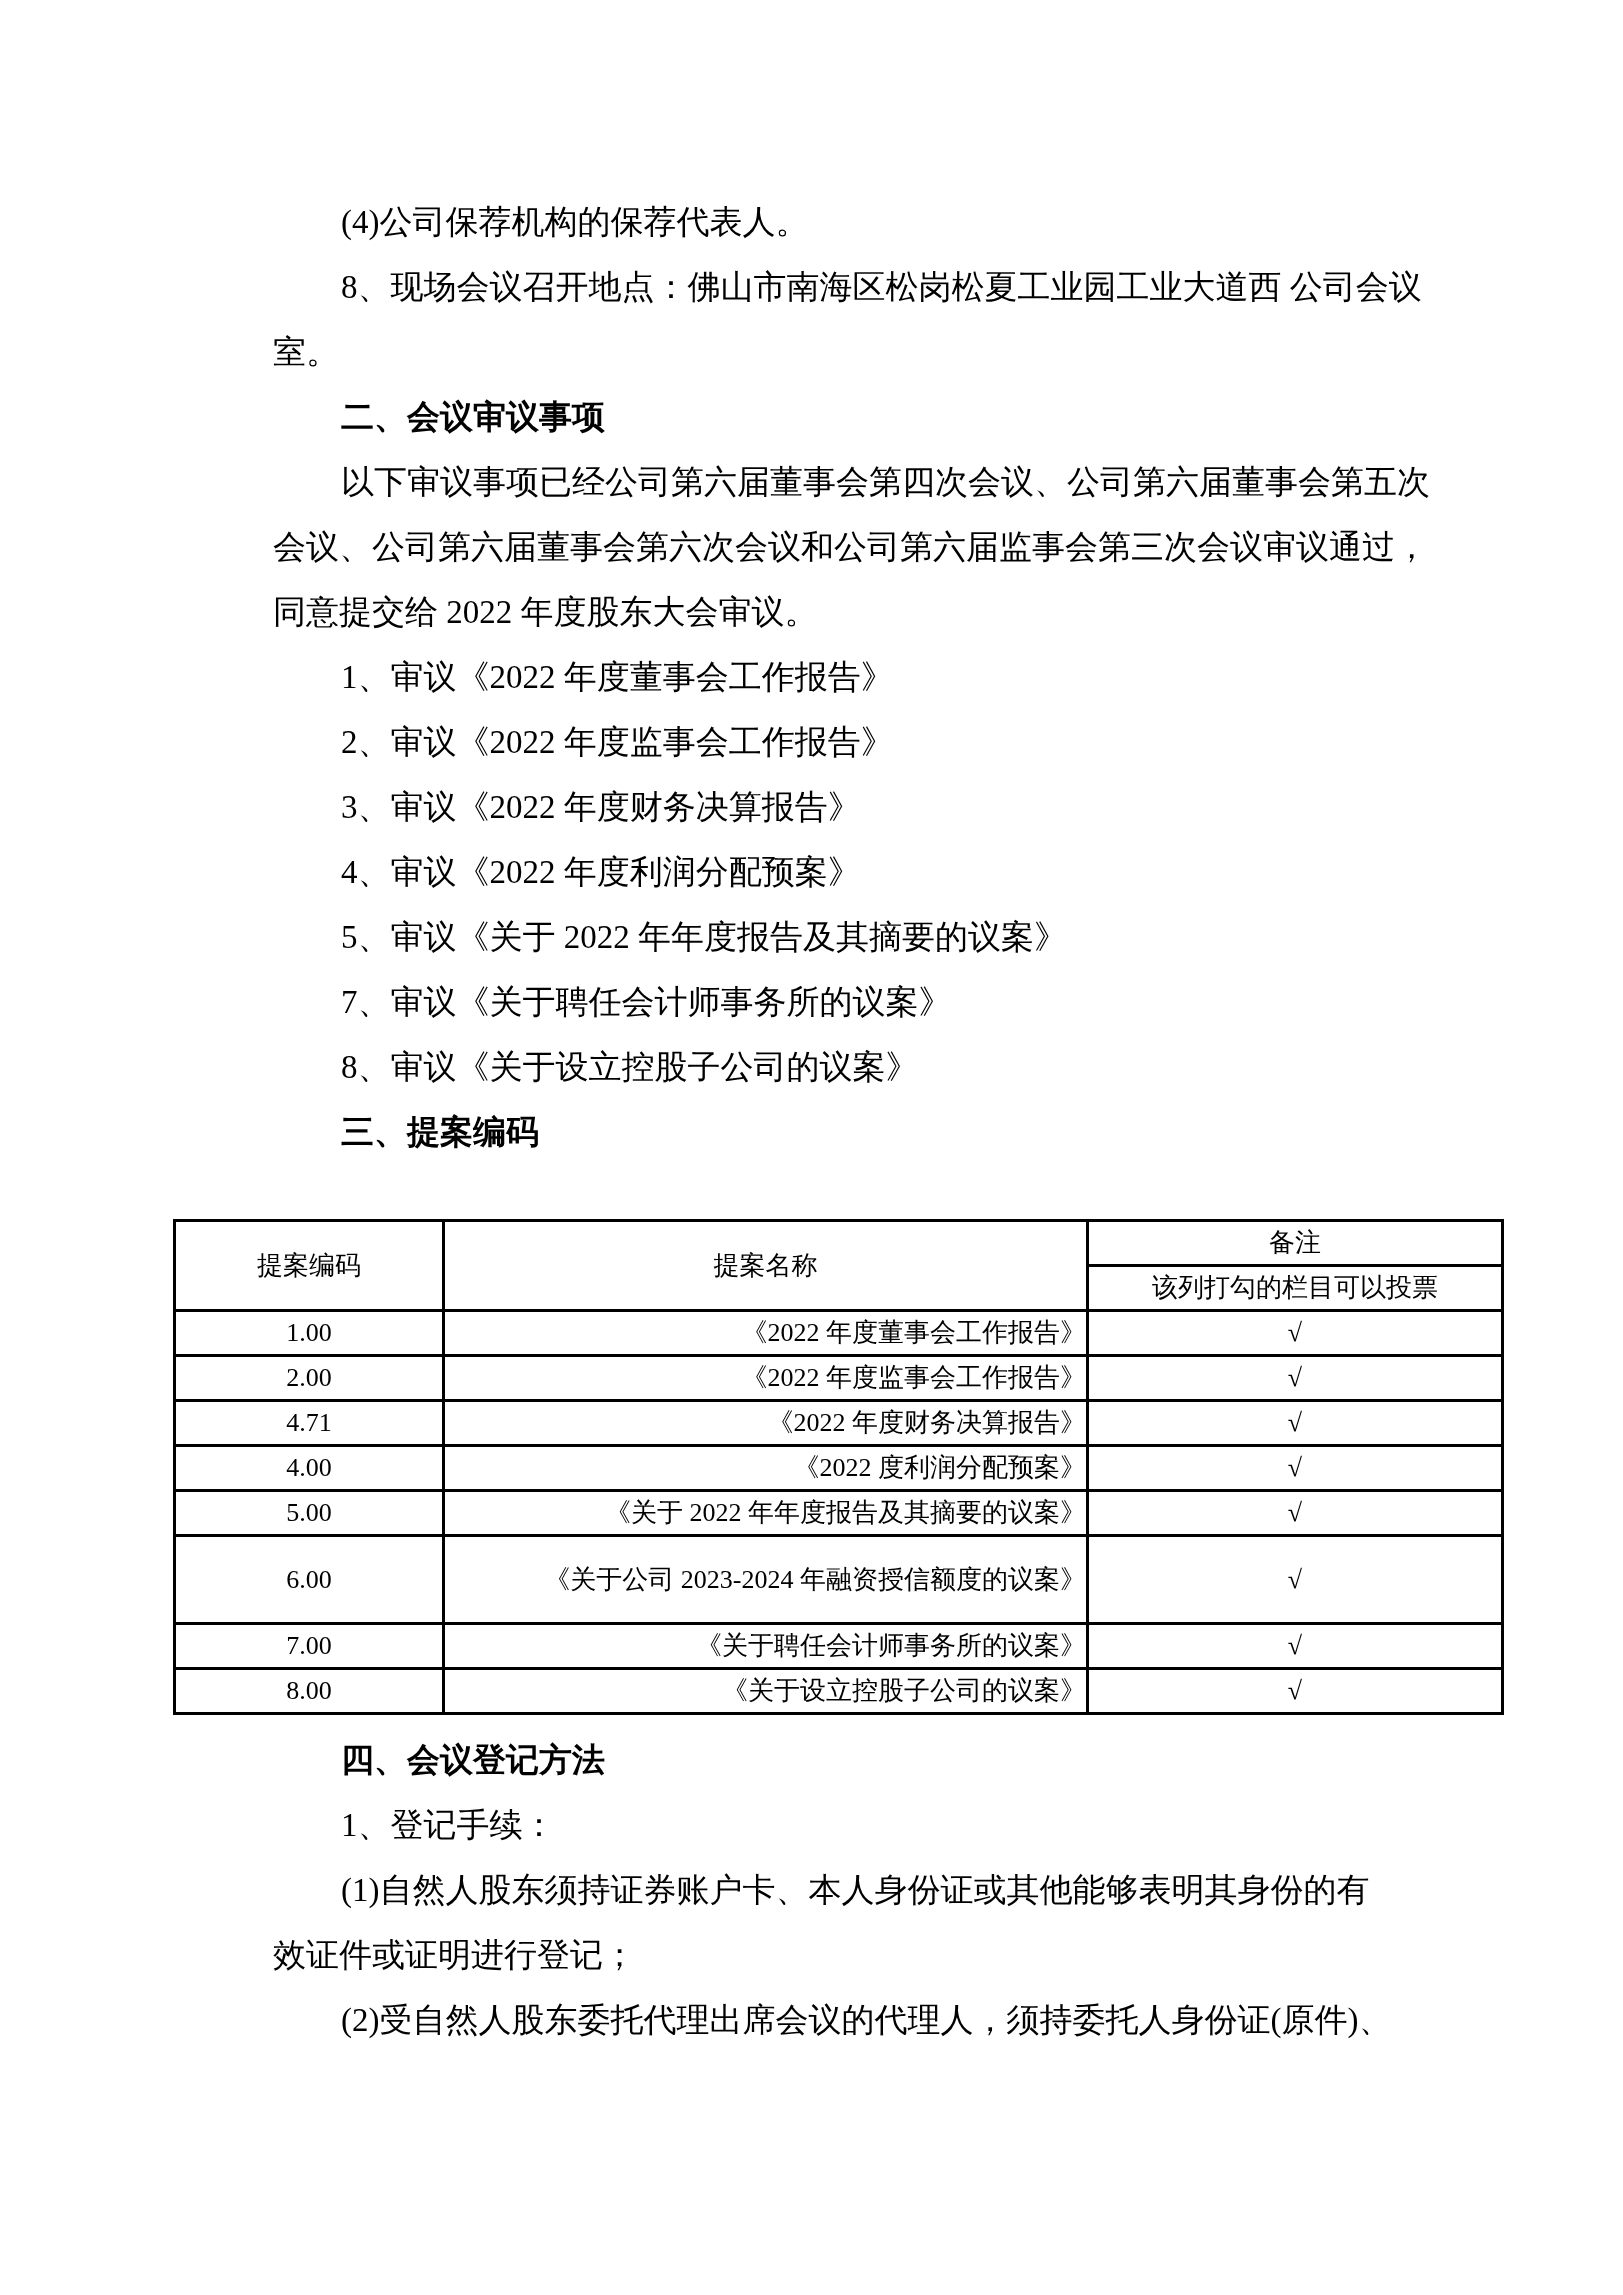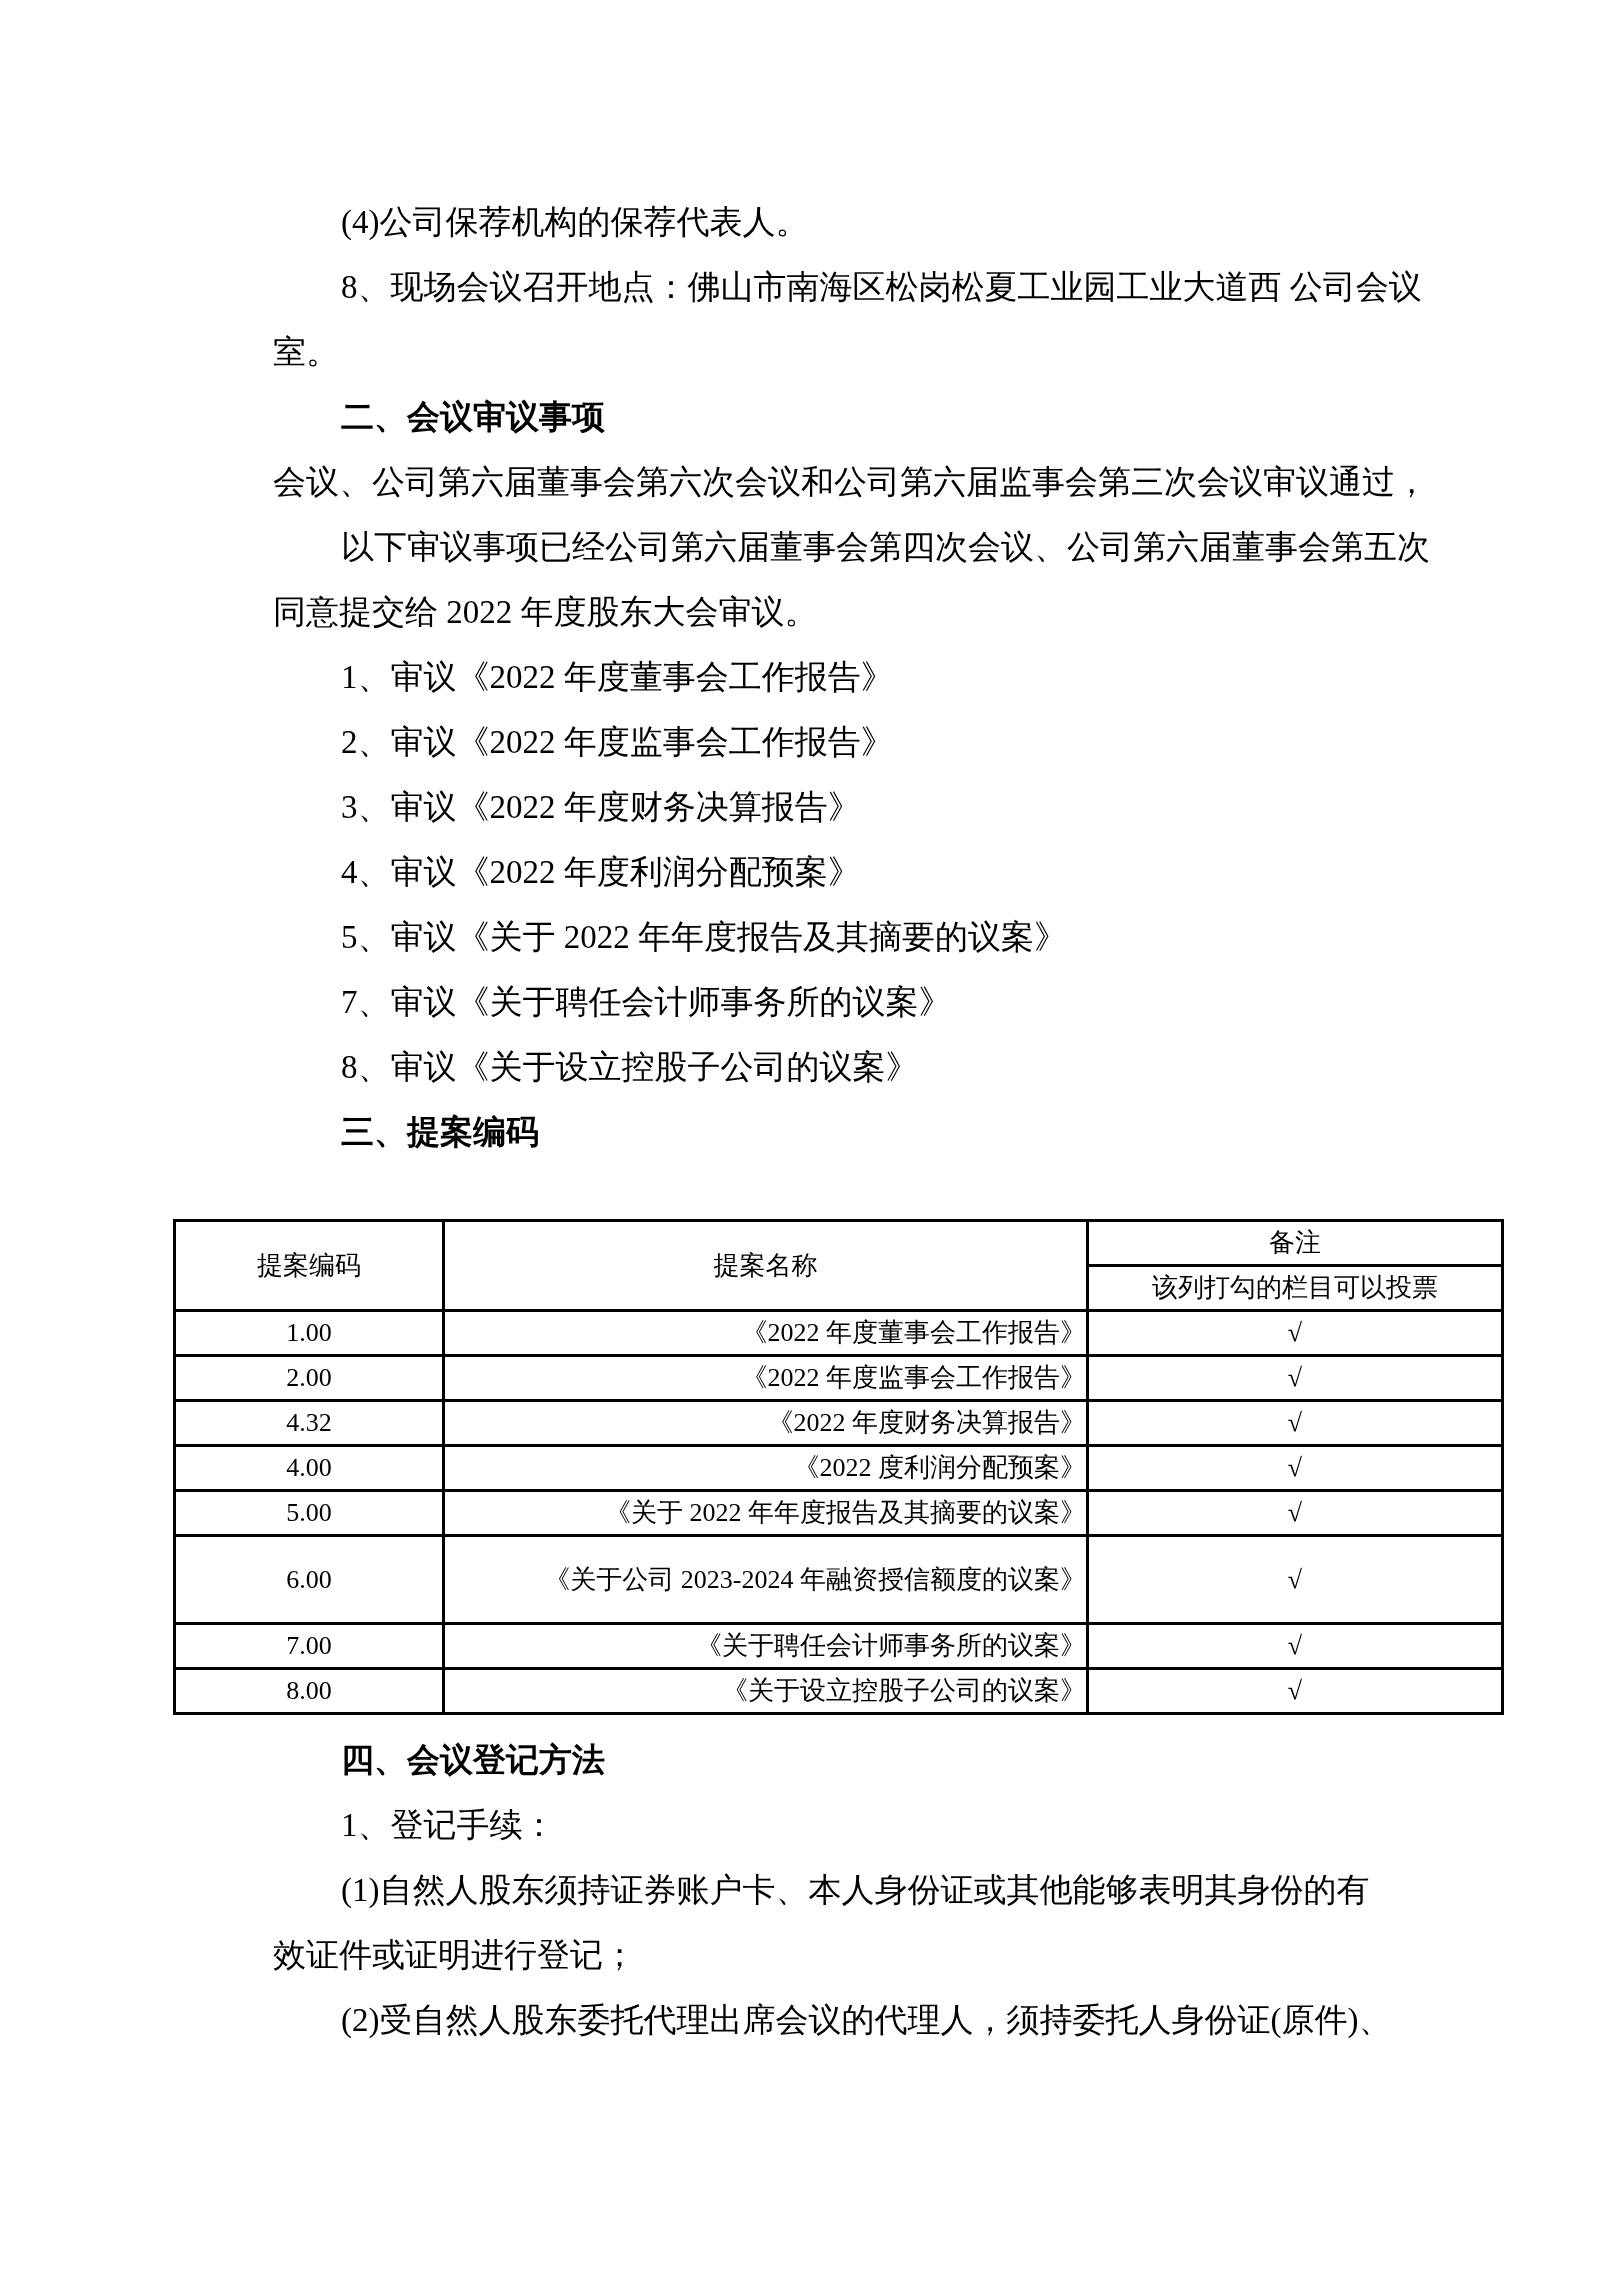--- a/index.html
+++ b/index.html
@@ -62,22 +62,22 @@
 </head>
 <body>
 
 <div class="page">
   <div class="content">
 
     <p class="line indent">(4)公司保荐机构的保荐代表人。</p>
     <p class="line indent">8、现场会议召开地点：佛山市南海区松岗松夏工业园工业大道西 公司会议</p>
     <p class="line flush">室。</p>
     <p class="line indent heading">二、会议审议事项</p>
+    <p class="line indent">以下审议事项已经公司第六届董事会第四次会议、公司第六届董事会第五次</p>
     <p class="line flush">会议、公司第六届董事会第六次会议和公司第六届监事会第三次会议审议通过，</p>
-    <p class="line indent">以下审议事项已经公司第六届董事会第四次会议、公司第六届董事会第五次</p>
     <p class="line flush">同意提交给 2022 年度股东大会审议。</p>
     <p class="line indent">1、审议《2022 年度董事会工作报告》</p>
     <p class="line indent">2、审议《2022 年度监事会工作报告》</p>
     <p class="line indent">3、审议《2022 年度财务决算报告》</p>
     <p class="line indent">4、审议《2022 年度利润分配预案》</p>
     <p class="line indent">5、审议《关于 2022 年年度报告及其摘要的议案》</p>
     <p class="line indent">7、审议《关于聘任会计师事务所的议案》</p>
     <p class="line indent">8、审议《关于设立控股子公司的议案》</p>
     <p class="line indent heading">三、提案编码</p>
 
@@ -101,21 +101,21 @@
           <td class="center">1.00</td>
           <td class="name-cell">《2022 年度董事会工作报告》</td>
           <td class="center">√</td>
         </tr>
         <tr class="data">
           <td class="center">2.00</td>
           <td class="name-cell">《2022 年度监事会工作报告》</td>
           <td class="center">√</td>
         </tr>
         <tr class="data">
-          <td class="center">4.32</td>
+          <td class="center">4.71</td>
           <td class="name-cell">《2022 年度财务决算报告》</td>
           <td class="center">√</td>
         </tr>
         <tr class="data">
           <td class="center">4.00</td>
           <td class="name-cell">《2022 度利润分配预案》</td>
           <td class="center">√</td>
         </tr>
         <tr class="data">
           <td class="center">5.00</td>

